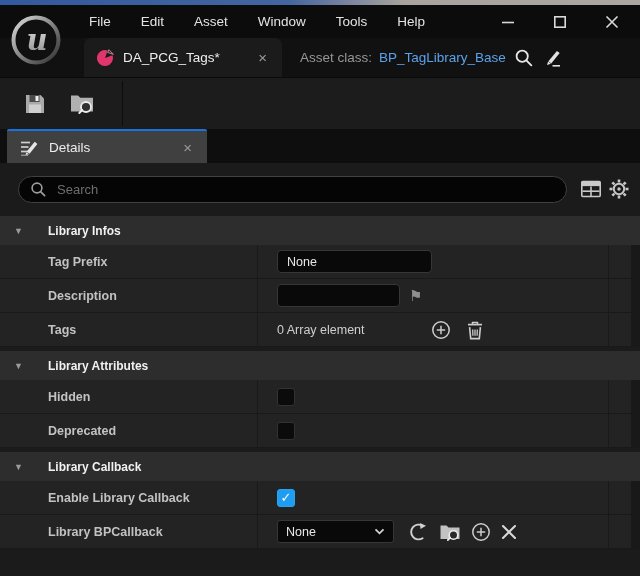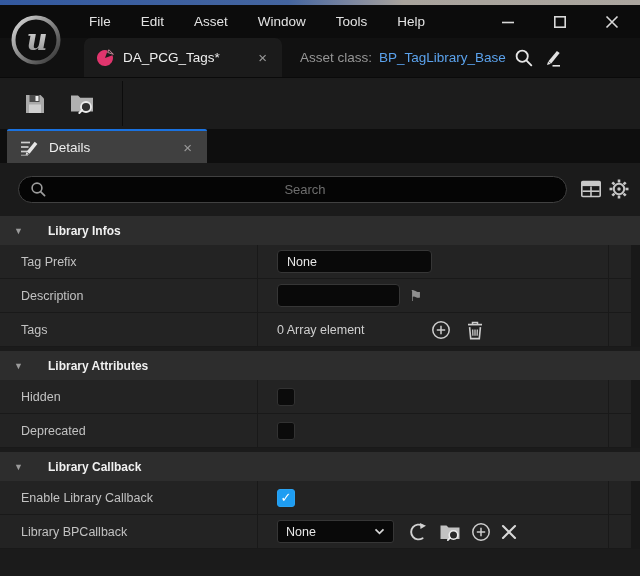--- a/index.html
+++ b/index.html
@@ -40,34 +40,34 @@
   .details-strip{position:absolute;top:129px;left:0;right:0;height:34px;background:#0e0e0e;}
   .details-tab{position:absolute;left:7px;top:0;width:200px;height:34px;background:#404040;
     border-top:2px solid #1a72e0;border-radius:2px 2px 0 0;display:flex;align-items:center;padding:0 12px;}
   .details-tab .title{margin-left:10px;font-size:13.5px;color:#ededed;}
 
   
   .panel{position:absolute;top:163px;left:0;right:0;bottom:0;background:#1b1b1b;}
   .search-pill{position:absolute;left:18px;top:13px;width:549px;height:27px;border-radius:14px;
     background:#050505;border:1px solid #414141;display:flex;align-items:center;padding:0 11px;gap:8px;}
   .search-input{flex:1;background:transparent;border:none;outline:none;color:#737373;font-size:13px;
-    font-family:inherit;text-align:center;}
+    font-family:inherit;}
   .search-input::placeholder{color:#6e6e6e;}
   .grid-btn{position:absolute;left:580px;top:16px;}
   .gear-btn{position:absolute;left:608px;top:15px;}
 
   .sections{position:absolute;top:52px;left:0;right:0;}
   .section + .section{margin-top:4px;}
   .section-header{height:29px;background:#2d2d2d;display:flex;align-items:center;padding-left:14px;margin-top:1px;}
   .tri{color:#9b9b9b;font-size:9px;width:13px;}
   .section-title{margin-left:9px;font-size:12px;font-weight:bold;color:#f1f1f1;padding-left:12px;}
 
   .prow{height:34px;background:#232323;border-bottom:1px solid #191919;display:flex;}
   .prow-label{width:258px;border-right:1px solid #191919;display:flex;align-items:center;
-    padding-left:21px;font-size:12.5px;color:#c2c2c2;}
+    padding-left:48px;font-size:12.5px;color:#c2c2c2;font-weight:bold;}
   .prow-value{flex:1;display:flex;align-items:center;padding-left:19px;border-right:1px solid #191919;}
   .prow-end{width:22px;background:#232323;}
   .prow-gutter{width:9px;background:#191919;}
 
   .text-field{height:23px;background:#090909;border:1px solid #363636;border-radius:4px;
     display:flex;align-items:center;padding:0 9px;color:#e8e8e8;font-size:12.5px;}
   .w155{width:155px;}.w123{width:123px;}
   .flag-icon{margin-left:9px;color:#8f8f8f;font-size:15px;line-height:1;}
   .array-text{font-size:12.5px;color:#cfcfcf;}
   .tags-icons{display:flex;align-items:center;margin-left:66px;gap:15px;}

